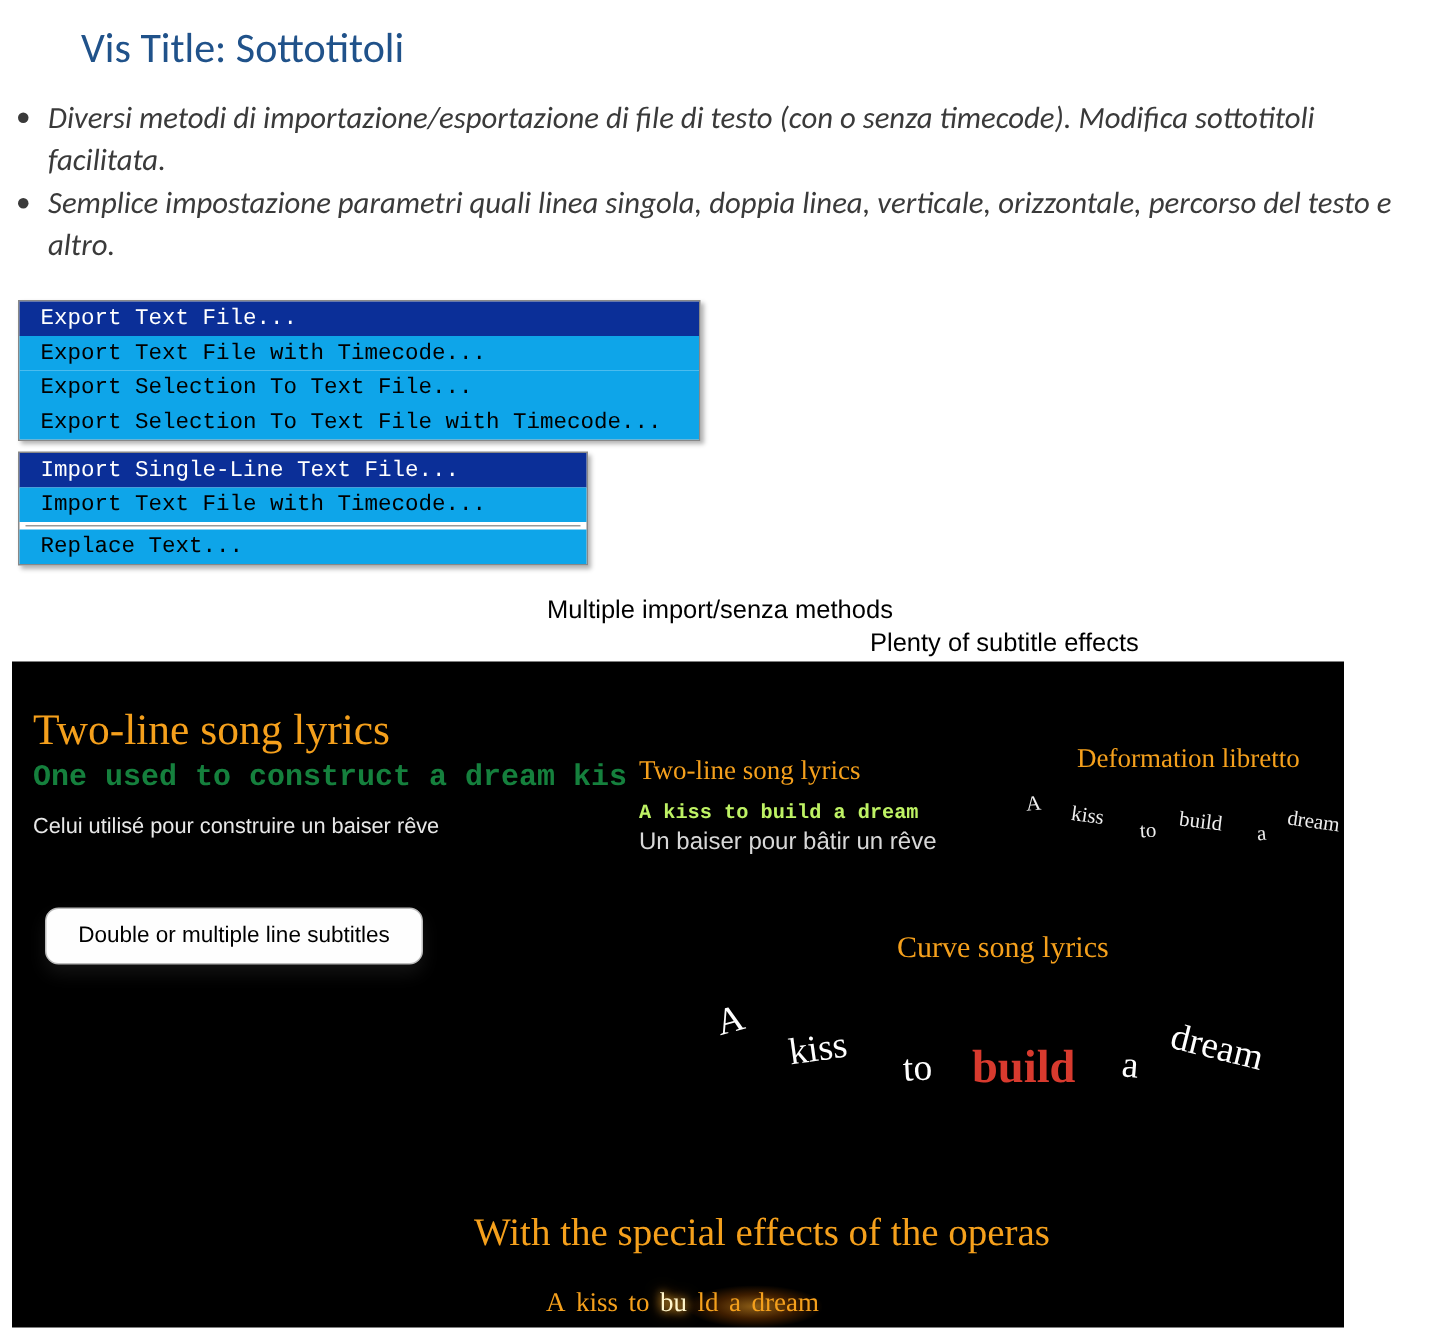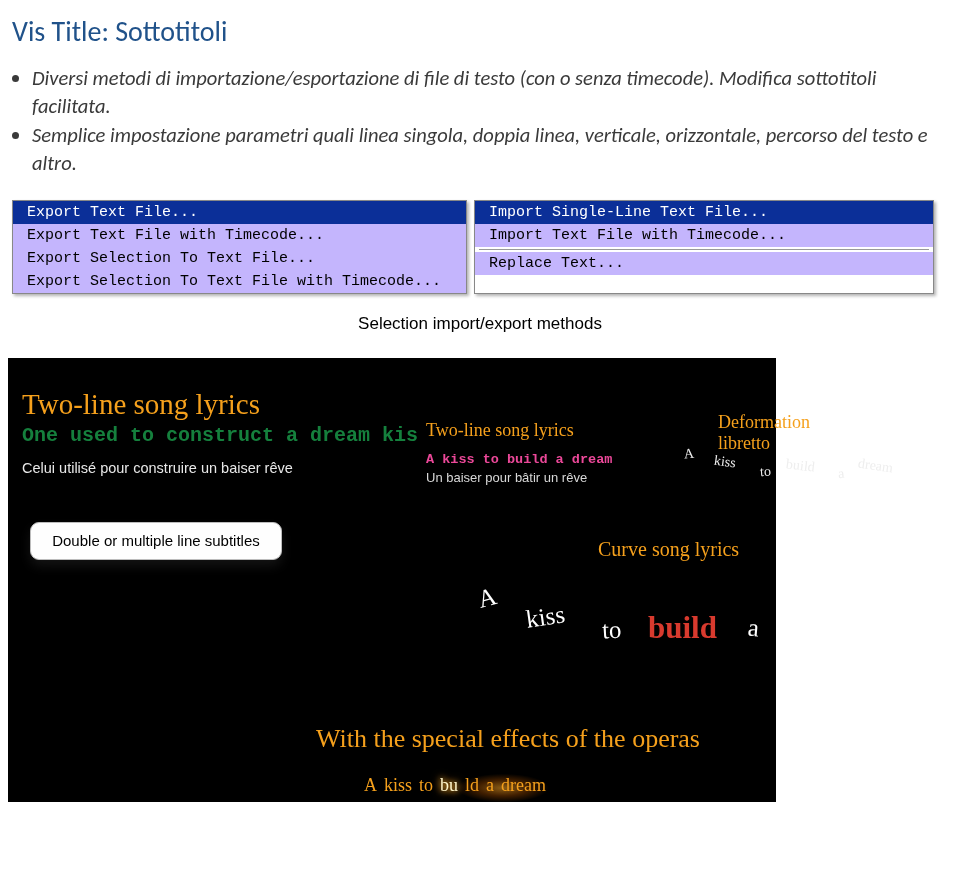--- a/index.html
+++ b/index.html
@@ -10,72 +10,74 @@
     font-family: Calibri, Arial, sans-serif;
     color: #333;
     position: relative;
     overflow: hidden;
   }
   .page-title {
     font-size: 28px;
     color: #20528a;
     padding: 14px 12px 10px 12px;
     font-weight: 400;
+    margin-left: 42px;
   }
   .bullets {
     padding: 6px 12px 20px 32px;
   }
   .bullets li {
     font-size: 20.5px;
     font-style: italic;
     color: #3a3a3a;
     line-height: 1.35;
     list-style: disc;
     margin-bottom: 2px;
   }
   .menus-row {
     display: flex;
     gap: 7px;
     padding: 0 12px;
+    flex-direction: column;
   }
   .menu-box {
     background: #fff;
     border: 1px solid #888;
     box-shadow: 2px 2px 3px rgba(0,0,0,0.3);
     font-family: "Courier New", monospace;
     font-size: 15px;
     color: #000;
   }
   .menu-box.left { width: 455px; }
-  .menu-box.right { width: 460px; }
+  .menu-box.right { width: 380px; }
   .menu-item {
     padding: 3px 12px 3px 14px;
     white-space: nowrap;
-    background: #c4b5fd;
+    background: #0ea5e9;
     cursor: default;
   }
   .menu-item.selected {
     background: #0b2f98;
     color: #fff;
   }
   .menu-divider {
     border-top: 1px solid #999;
     margin: 2px 4px;
   }
   .caption-center {
     text-align: center;
     font-family: Arial, sans-serif;
     font-size: 17px;
     color: #000;
     padding-top: 20px;
     padding-bottom: 24px;
   }
   .black-area {
     position: relative;
-    width: 768px;
+    width: 888px;
     margin: 0 8px;
     height: 444px;
     background: #000;
   }
   .free-text {
     position: absolute;
     font-family: Arial, sans-serif;
     font-size: 17px;
     color: #000;
   }
@@ -107,30 +109,30 @@
     position: absolute;
     left: 418px; top: 62px;
     font-family: Georgia, serif;
     color: #f5a01c;
     font-size: 18px;
   }
   .sub2-line1 {
     position: absolute;
     left: 418px; top: 94px;
     font-family: "Courier New", monospace;
-    color: #ec4899;
+    color: #bef264;
     font-size: 13.5px;
     font-weight: 600;
   }
   .sub2-line2 {
     position: absolute;
     left: 418px; top: 112px;
     font-family: Arial, sans-serif;
     color: #d8d8d8;
-    font-size: 13px;
+    font-size: 16px;
   }
   
   .sub3-title {
     position: absolute;
     left: 710px; top: 54px;
     font-family: Georgia, serif;
     color: #f5a01c;
     font-size: 18px;
   }
   .sub3-curve {
@@ -231,21 +233,21 @@
   </div>
 
   <div class="menu-box right">
     <div class="menu-item selected">Import Single-Line Text File...</div>
     <div class="menu-item">Import Text File with Timecode...</div>
     <div class="menu-divider"></div>
     <div class="menu-item">Replace Text...</div>
   </div>
 </div>
 
-<div class="caption-center">Selection import/export methods</div>
+<div class="caption-center">Multiple import/senza methods</div>
 
 <div class="free-text" style="left:580px; top:419px;">Plenty of subtitle effects</div>
 
 <div class="black-area">
 
   <div class="sub1-title">Two-line song lyrics</div>
   <div class="sub1-line1">One used to construct a dream kis</div>
   <div class="sub1-line2">Celui utilisé pour construire un baiser rêve</div>
 
   <div class="sub2-title">Two-line song lyrics</div>

